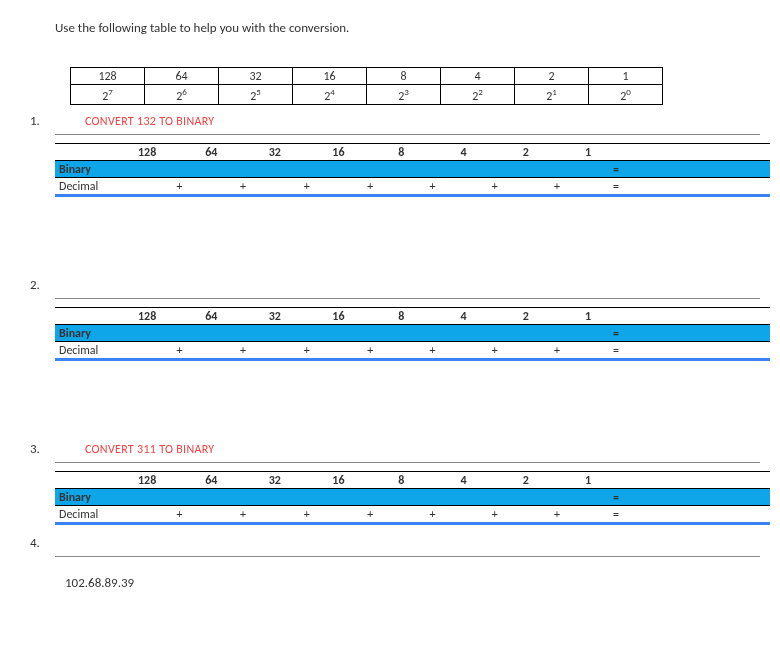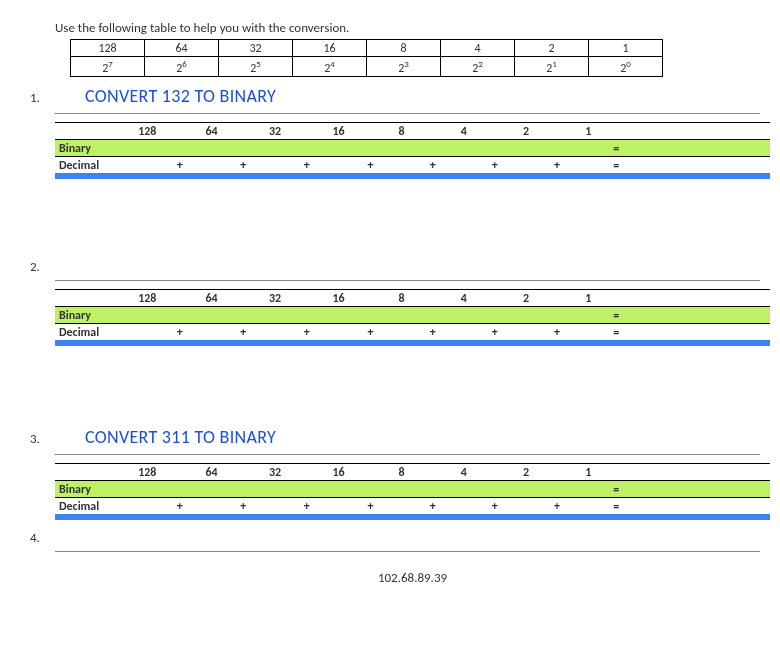--- a/index.html
+++ b/index.html
@@ -6,21 +6,21 @@
     font-family: Calibri, Arial, sans-serif;
     font-size: 13px;
     color: #333;
     margin: 0;
     padding: 20px 20px 20px 0;
     width: 780px;
     box-sizing: border-box;
   }
   .instruction {
     margin-left: 55px;
-    margin-bottom: 4px;
+    margin-bottom: 32px;
     font-size: 13px;
   }
   .ref-table {
     border-collapse: collapse;
     margin-left: 70px;
     margin-bottom: 8px;
   }
   .ref-table td {
     border: 1px solid #000;
     width: 73px;
@@ -36,22 +36,22 @@
     align-items: baseline;
     margin-bottom: 6px;
   }
   .problem-num {
     width: 55px;
     text-align: left;
     padding-left: 30px;
     font-size: 13px;
   }
   .problem-title {
-    color: #1d4ed8;
-    font-size: 18px;
+    color: #ef4444;
+    font-size: 12px;
     letter-spacing: 0.3px;
   }
   .hr-line {
     border: none;
     border-top: 1px solid #888;
     margin: 4px 0 8px 55px;
   }
   .work-table {
     border-collapse: collapse;
     margin-left: 55px;
@@ -68,33 +68,33 @@
     border-bottom: 1px solid #000;
     text-align: center;
     font-weight: bold;
   }
   .work-table .head-row td.label-cell {
     text-align: left;
     padding-left: 4px;
     width: 80px;
   }
   .work-table .binary-row td {
-    background: #bef264;
+    background: #0ea5e9;
     border-bottom: 1px solid #000;
     text-align: center;
     font-weight: bold;
   }
   .work-table .binary-row td.label-cell {
     text-align: left;
     padding-left: 4px;
   }
   .work-table .decimal-row td {
-    border-bottom: 6px solid #3b82f6;
+    border-bottom: 3px solid #3b82f6;
     text-align: center;
-    font-weight: bold;
+    font-weight: normal;
   }
   .work-table .decimal-row td.label-cell {
     text-align: left;
     padding-left: 4px;
   }
   .work-table td.op {
     width: 38px;
   }
   .work-table td.val {
     width: 38px;
@@ -102,21 +102,20 @@
   .work-table td.eq {
     width: 30px;
   }
   .work-table td.result {
     width: 180px;
   }
   .ip-text {
     margin-left: 65px;
     margin-top: 18px;
     font-size: 13px;
-    text-align: center;
   }
   .wt-last { margin-bottom: 10px; }
 </style>
 </head>
 <body>
 
 <div class="instruction">Use the following table to help you with the conversion.</div>
 
 <table class="ref-table">
   <tbody>

